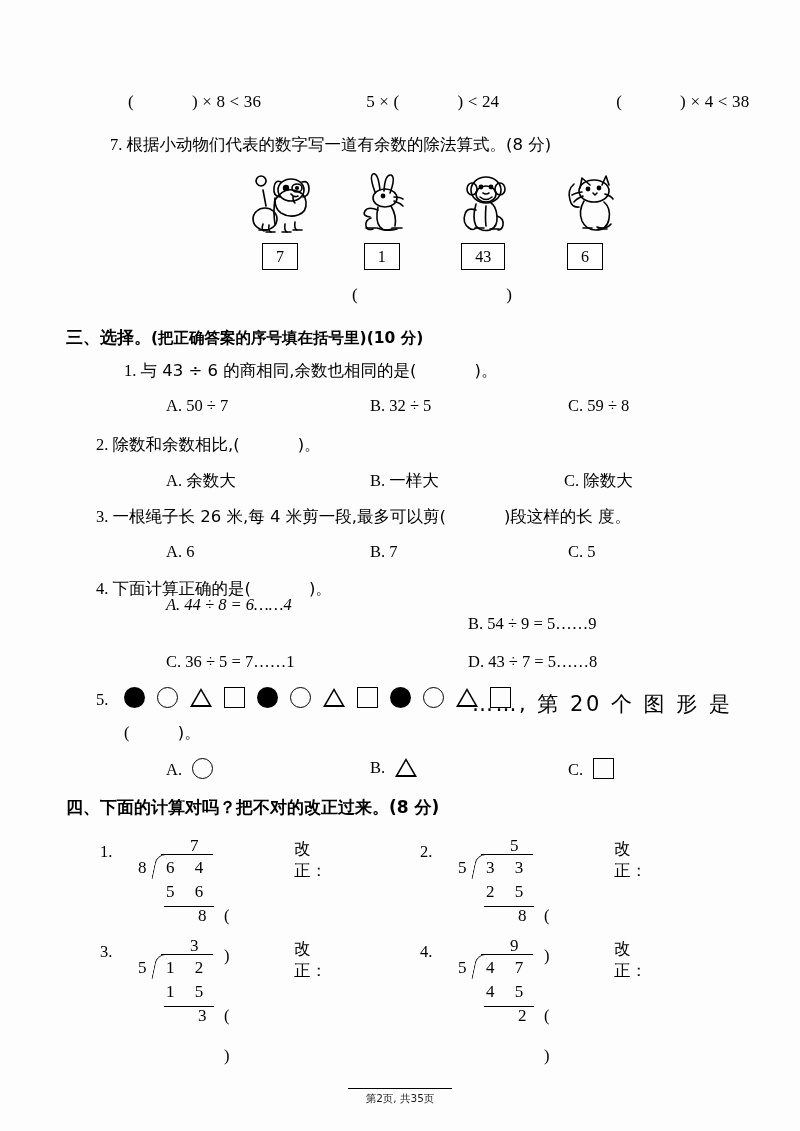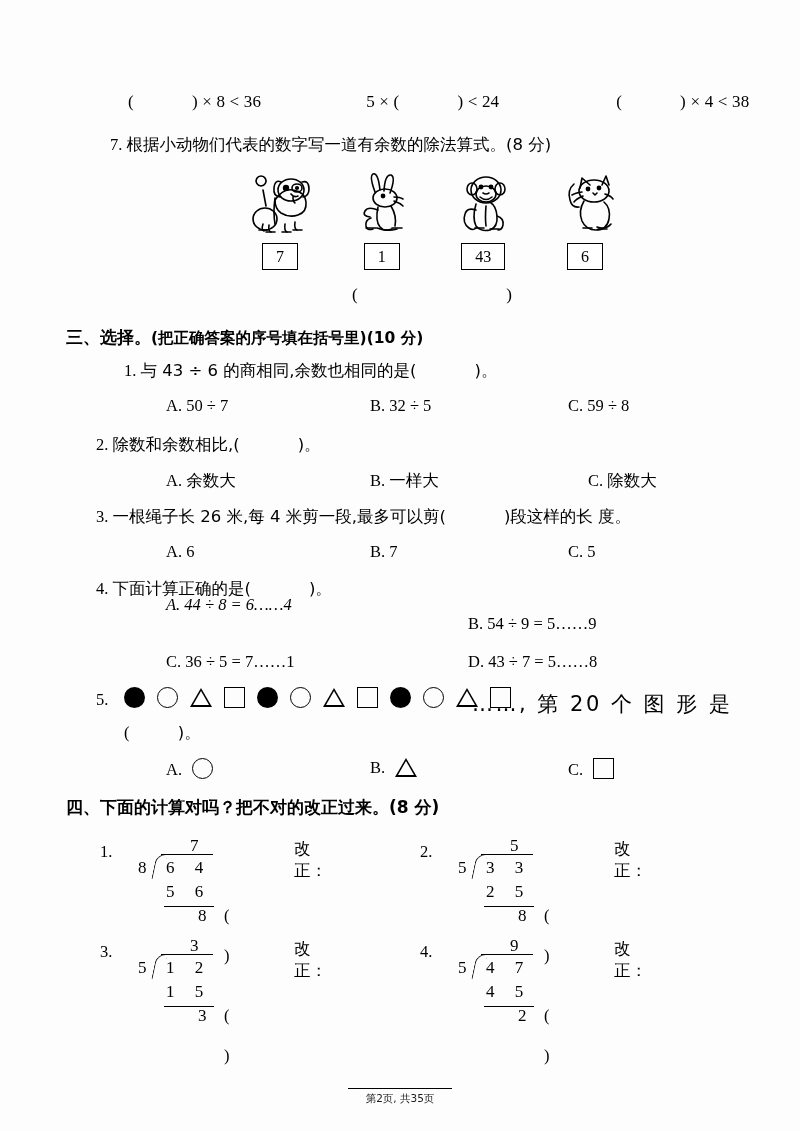--- a/index.html
+++ b/index.html
@@ -94,21 +94,21 @@
   .lbl { font-family: "Liberation Serif", serif; }
 
   #q1-stem { left: 88px; top: 360px; margin-left: 36px; }
   #q1-a { left: 126px; top: 396px; }
   #q1-b { left: 330px; top: 396px; }
   #q1-c { left: 528px; top: 396px; }
 
   #q2-stem { left: 96px; top: 434px; }
   #q2-a { left: 126px; top: 470px; }
   #q2-b { left: 330px; top: 470px; }
-  #q2-c { left: 548px; top: 470px; text-align: center; }
+  #q2-c { left: 524px; top: 470px; text-align: center; }
 
   #q3-stem { left: 96px; top: 506px; }
   #q3-a { left: 126px; top: 542px; }
   #q3-b { left: 330px; top: 542px; }
   #q3-c { left: 528px; top: 542px; }
 
   #q4-stem { left: 96px; top: 578px; }
   #q4-a { left: 126px; top: 595px; font-style: italic; }
   #q4-b { left: 428px; top: 614px; }
   #q4-c { left: 126px; top: 652px; }

